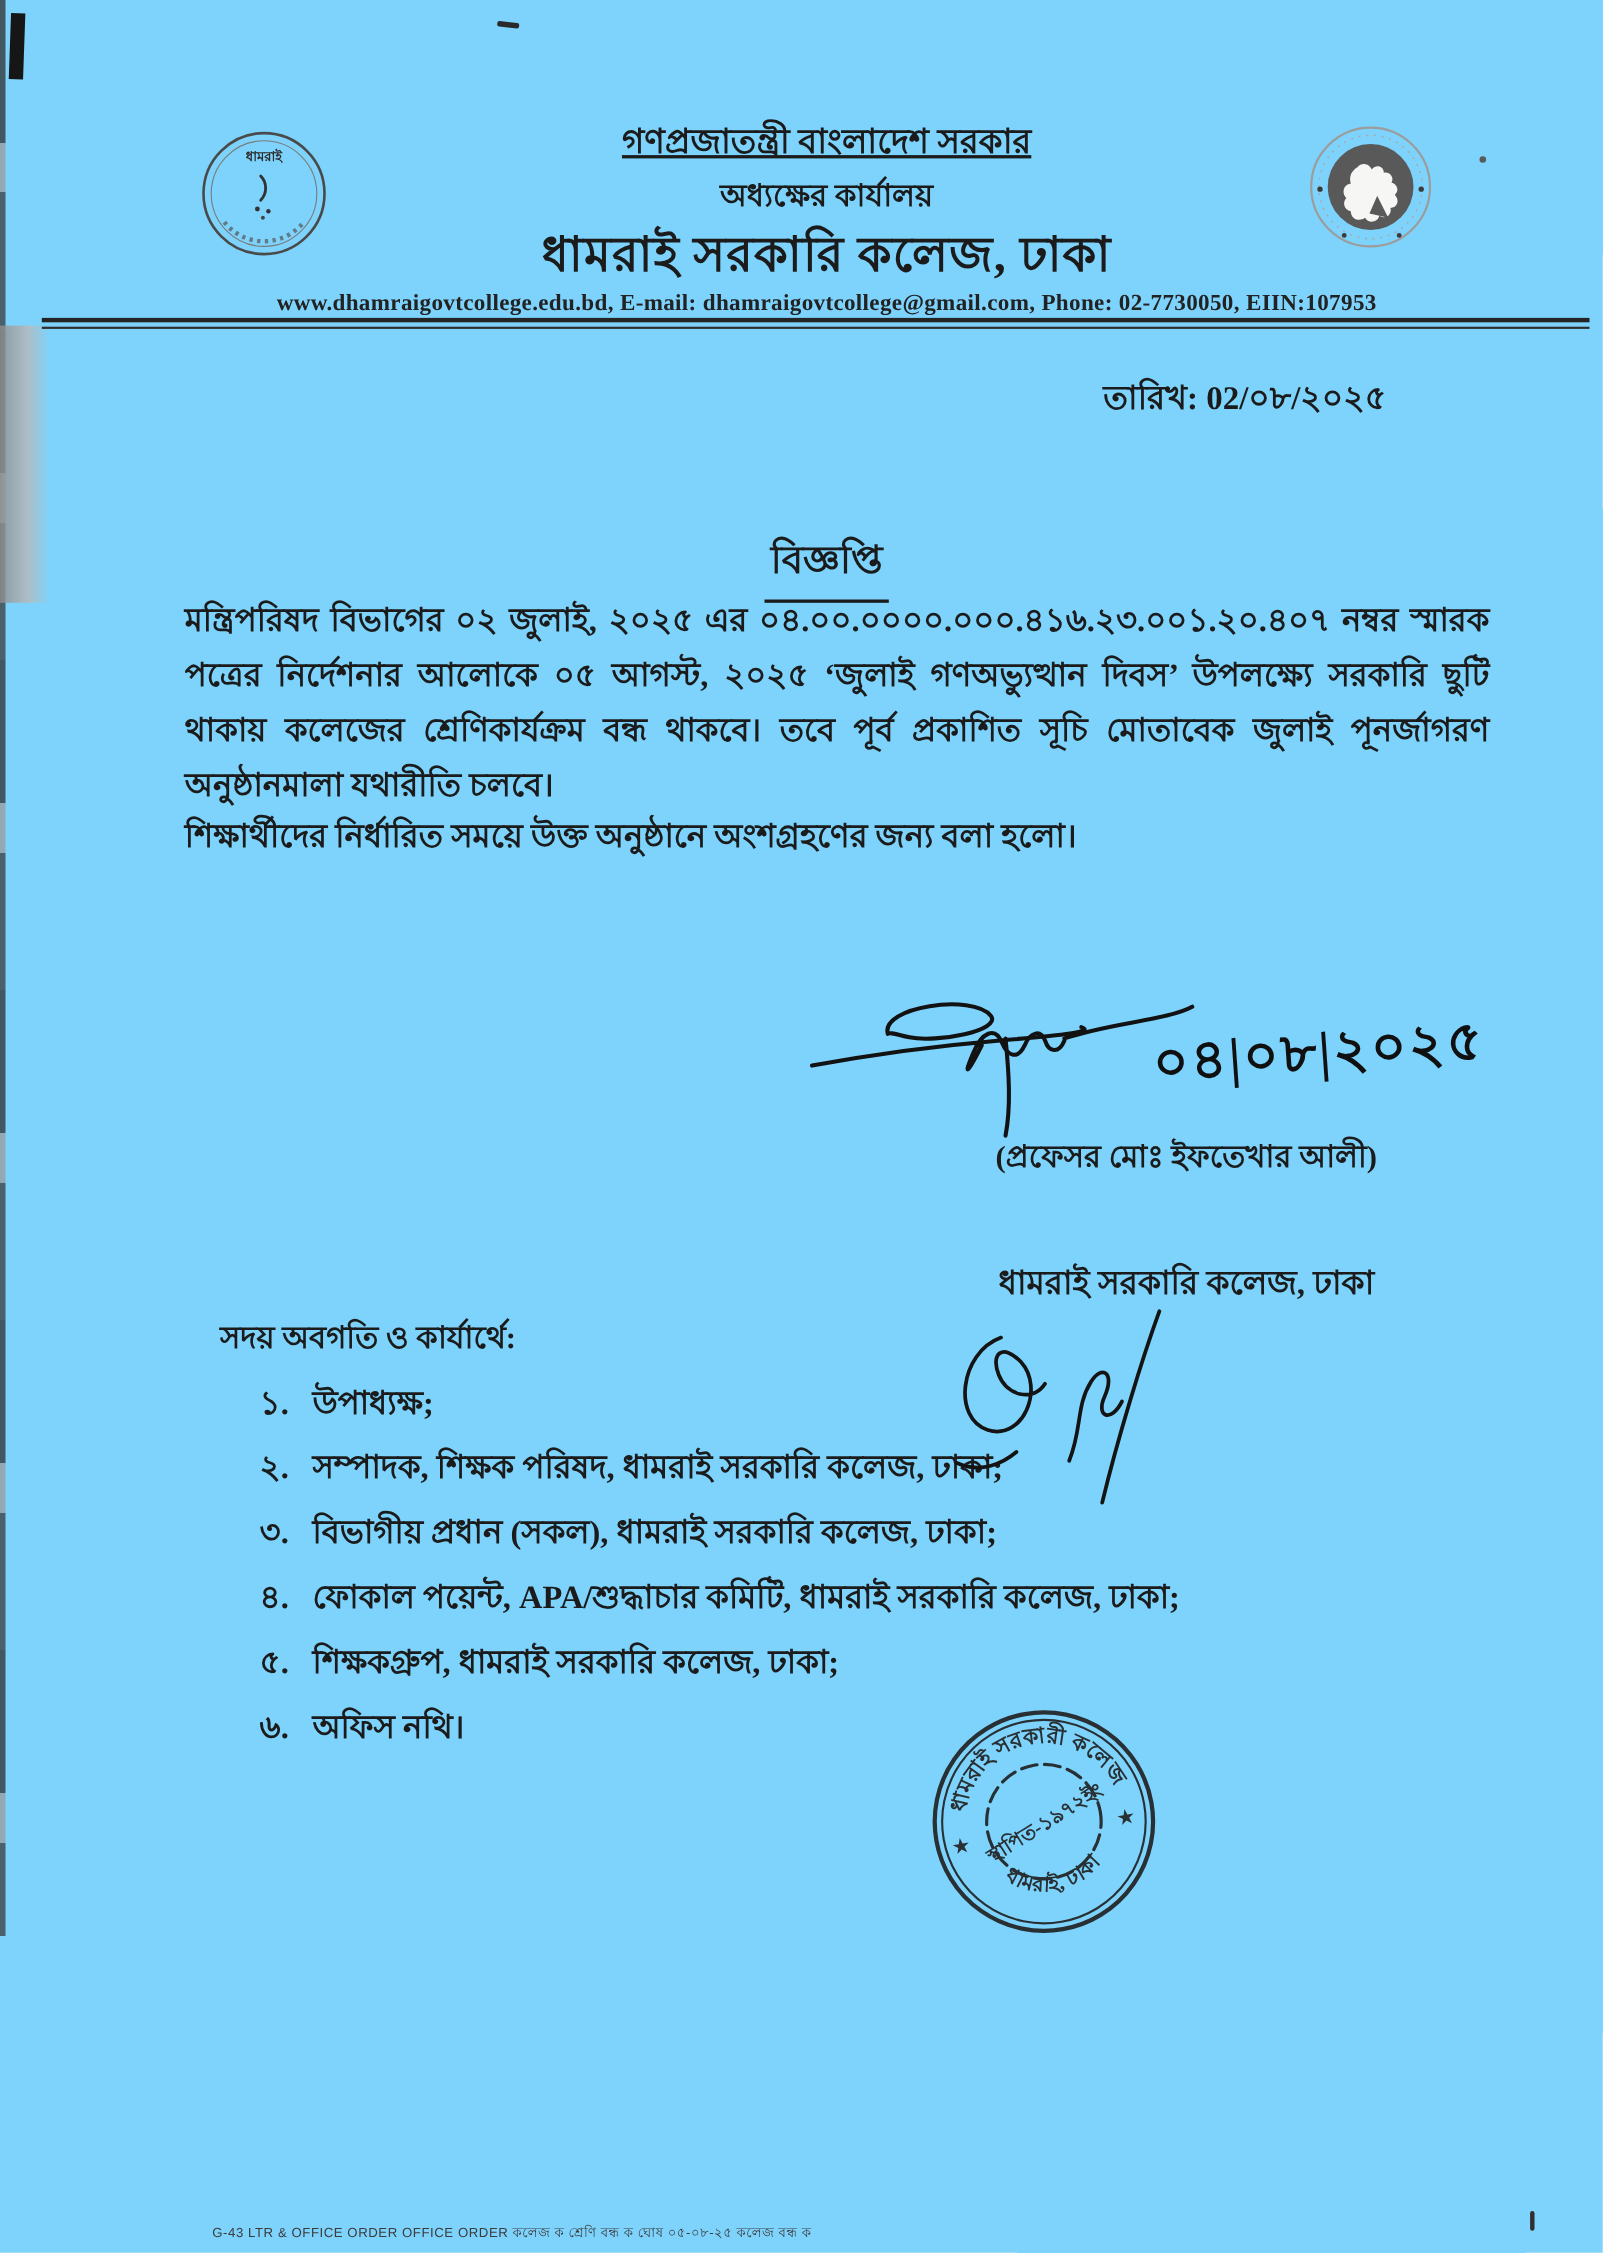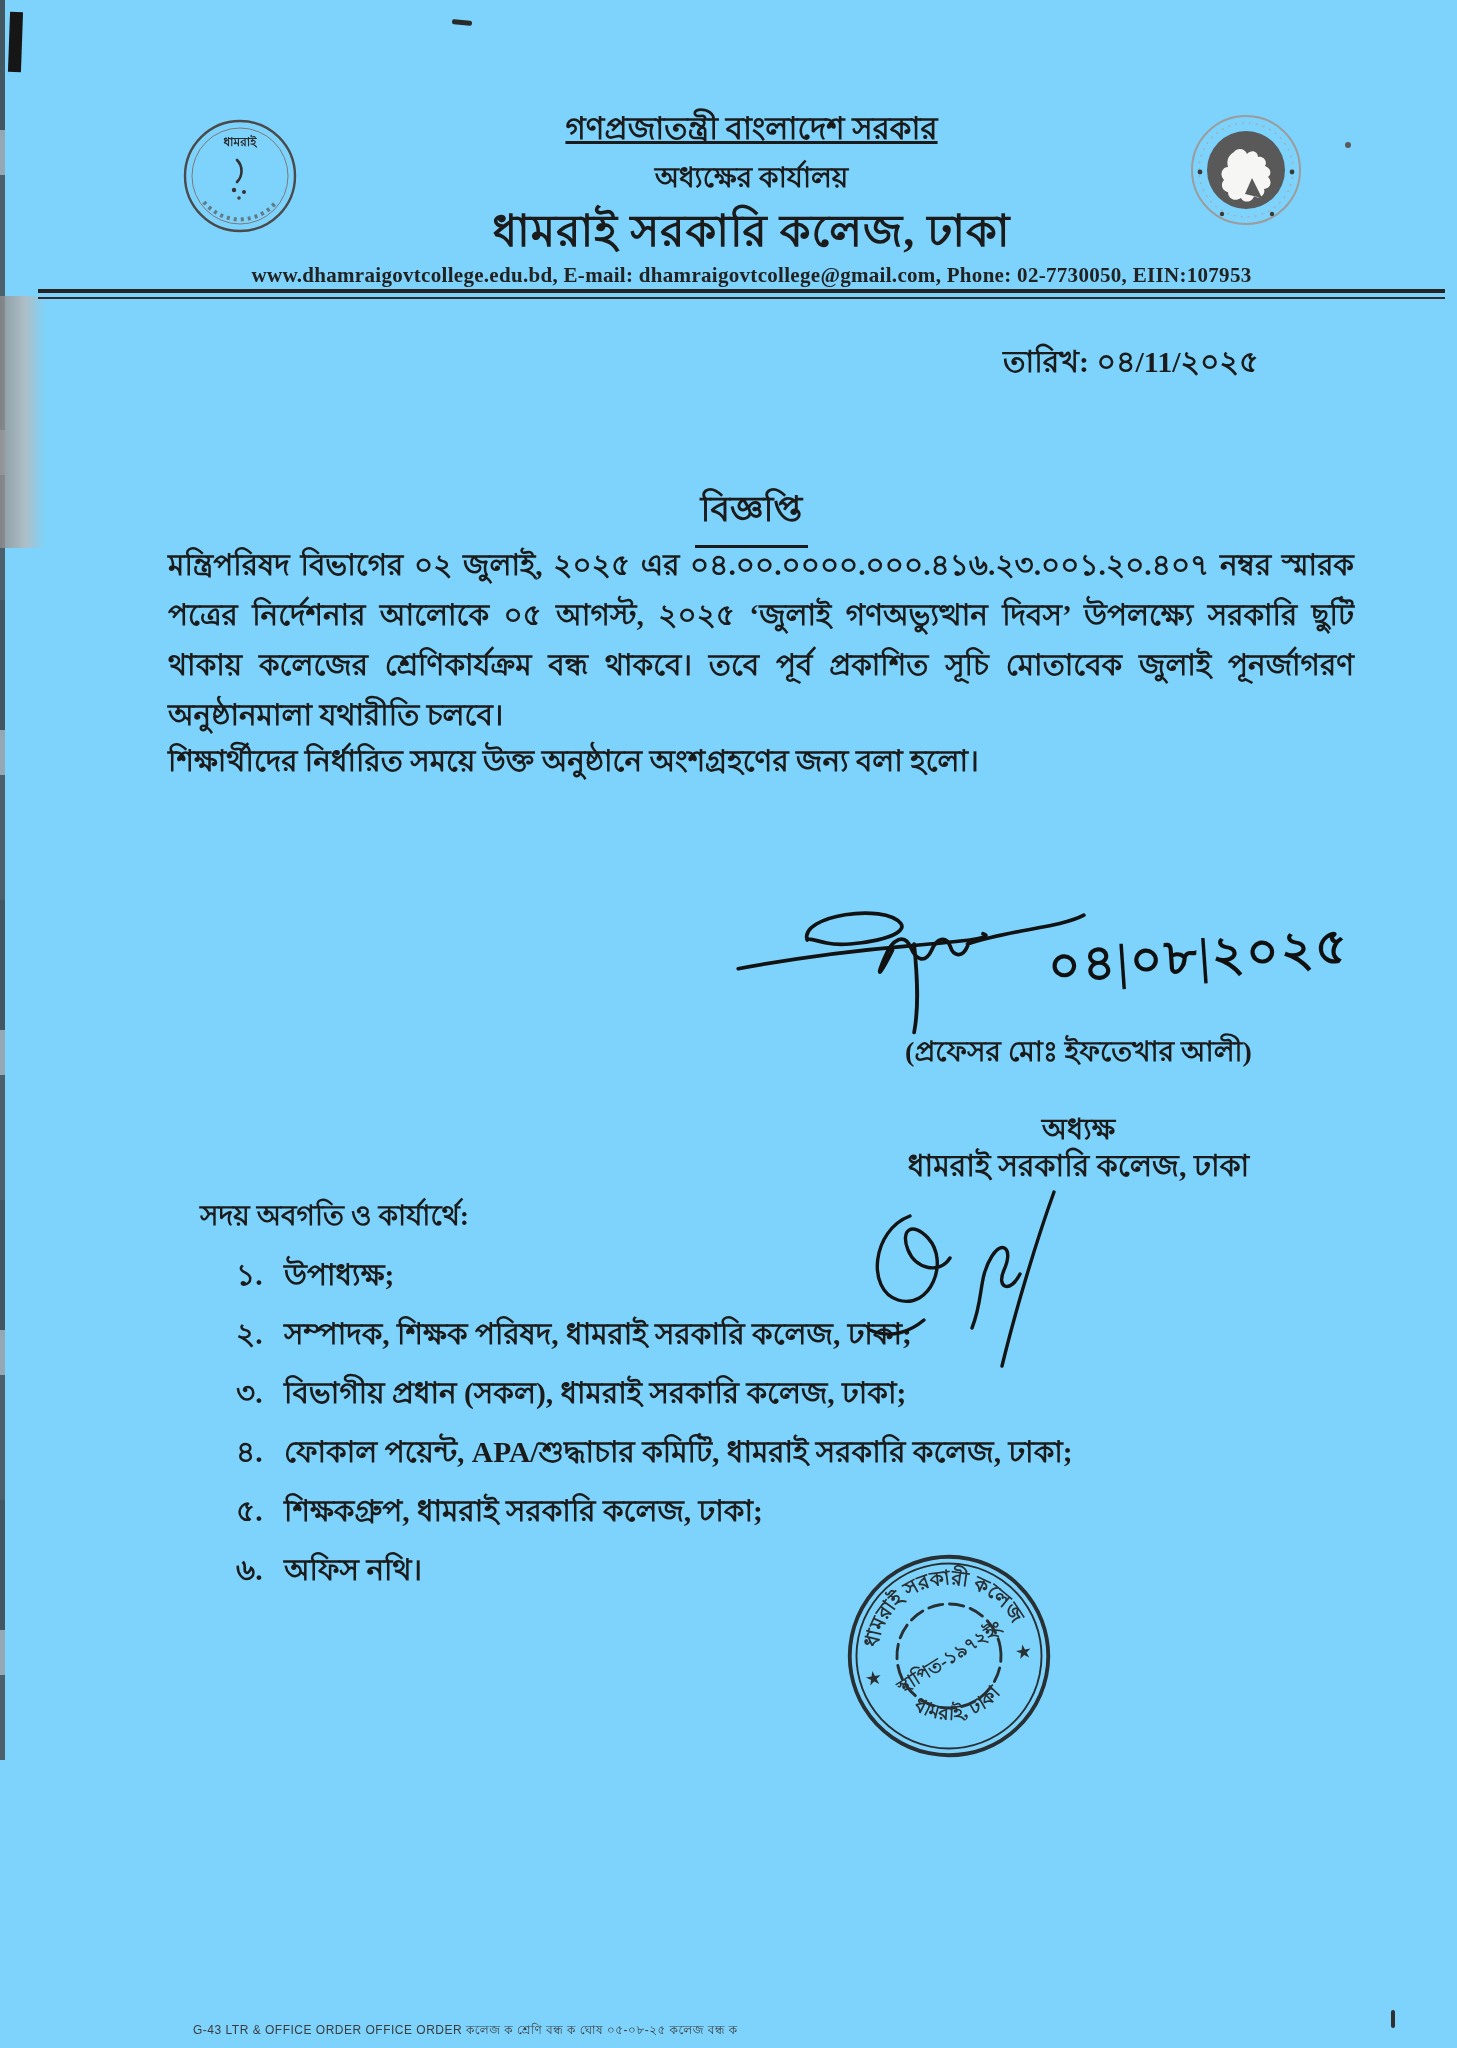--- a/index.html
+++ b/index.html
@@ -99,21 +99,21 @@
       <path d="M 66 68 L 76 88 L 59 84 Z" fill="#595959"></path>
     </svg>
   </div>
 
   <div class="abs h-center h-govt">গণপ্রজাতন্ত্রী বাংলাদেশ সরকার</div>
   <div class="abs h-center h-office">অধ্যক্ষের কার্যালয়</div>
   <div class="abs h-center h-college">ধামরাই সরকারি কলেজ, ঢাকা</div>
   <div class="abs h-center h-contact">www.dhamraigovtcollege.edu.bd, E-mail: dhamraigovtcollege@gmail.com, Phone: 02-7730050, EIIN:107953</div>
   <div class="abs head-rule"></div>
 
-  <div class="abs date-line">তারিখ: ০৪/11/২০২৫</div>
+  <div class="abs date-line">তারিখ: 02/০৮/২০২৫</div>
 
   <div class="abs h-center notice-title-wrap">
     <span class="notice-title">বিজ্ঞপ্তি</span>
   </div>
 
   <div class="abs para para1">মন্ত্রিপরিষদ বিভাগের ০২ জুলাই, ২০২৫ এর ০৪.০০.০০০০.০০০.৪১৬.২৩.০০১.২০.৪০৭ নম্বর স্মারক পত্রের নির্দেশনার আলোকে ০৫ আগস্ট, ২০২৫ ‘জুলাই গণঅভ্যুত্থান দিবস’ উপলক্ষ্যে সরকারি ছুটি থাকায় কলেজের শ্রেণিকার্যক্রম বন্ধ থাকবে। তবে পূর্ব প্রকাশিত সূচি মোতাবেক জুলাই পূনর্জাগরণ অনুষ্ঠানমালা যথারীতি চলবে।</div>
   <div class="abs para para2">শিক্ষার্থীদের নির্ধারিত সময়ে উক্ত অনুষ্ঠানে অংশগ্রহণের জন্য বলা হলো।</div>
 
   <div class="abs sig1">
     <svg viewBox="0 0 350 145" width="360" height="150">
@@ -122,21 +122,20 @@
         <path d="M 8 80 C 62 70 112 63 172 58 C 232 53 258 50 246 46"></path>
         <path d="M 158 62 C 148 82 140 94 150 70 C 158 50 170 45 176 60 C 181 72 190 75 196 62 C 201 50 210 48 214 58 C 217 68 226 70 231 58"></path>
         <path d="M 179 56 C 182 86 184 116 179 142"></path>
         <path d="M 231 56 C 272 42 322 40 344 28"></path>
       </g>
     </svg>
   </div>
   <div class="abs sig-date">০৪|০৮|২০২৫</div>
 
   <div class="abs sig-text sig-name">(প্রফেসর মোঃ ইফতেখার আলী)</div>
-  <div class="abs sig-text sig-desig">অধ্যক্ষ</div>
   <div class="abs sig-text sig-org">ধামরাই সরকারি কলেজ, ঢাকা</div>
 
   <div class="abs dist-heading">সদয় অবগতি ও কার্যার্থে:</div>
 
   <div class="abs dist-list">
     <div class="dist-row">
       <span class="dist-num">১.</span>
       <span>উপাধ্যক্ষ;</span>
     </div>
     <div class="dist-row">

